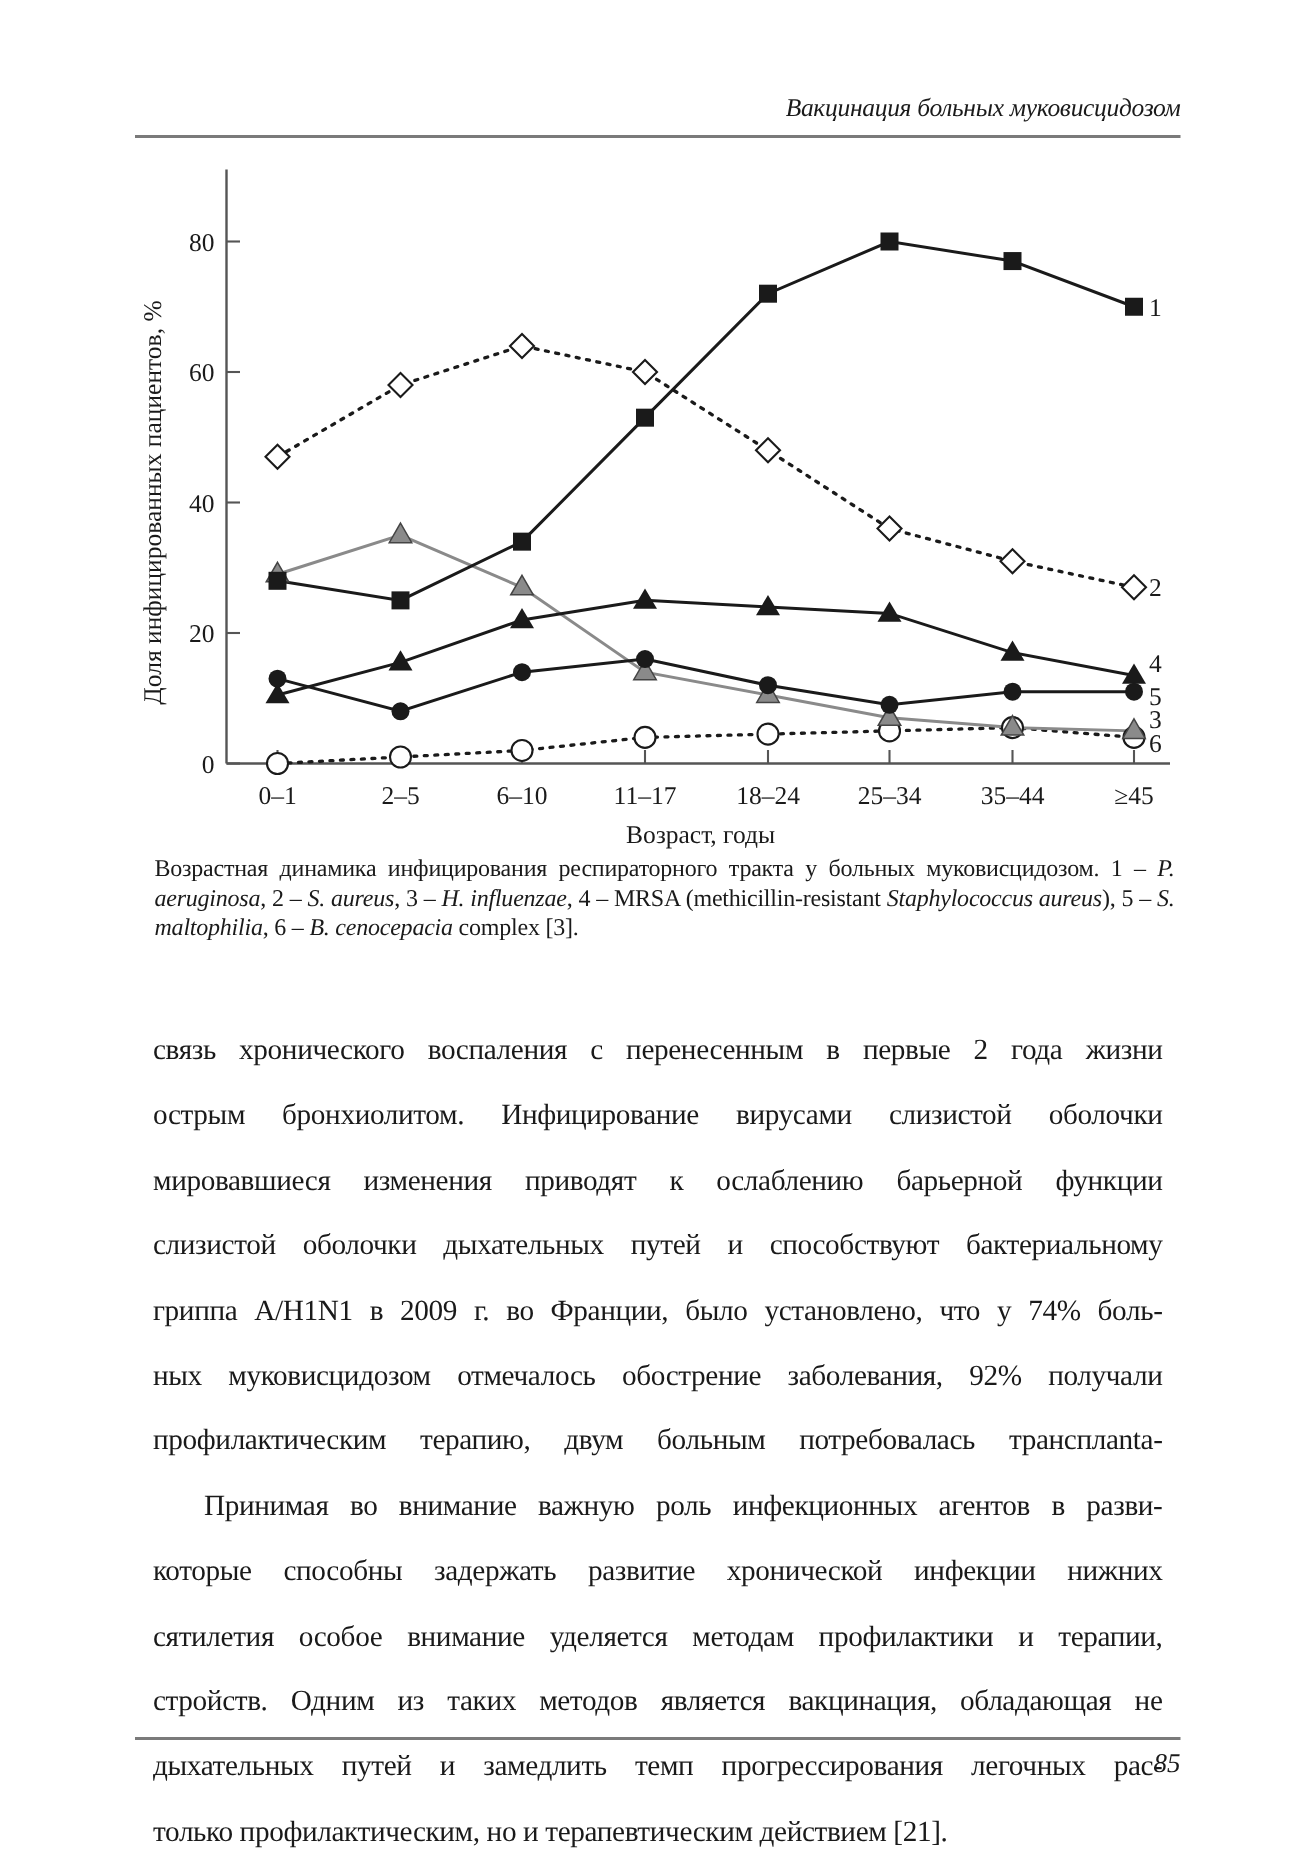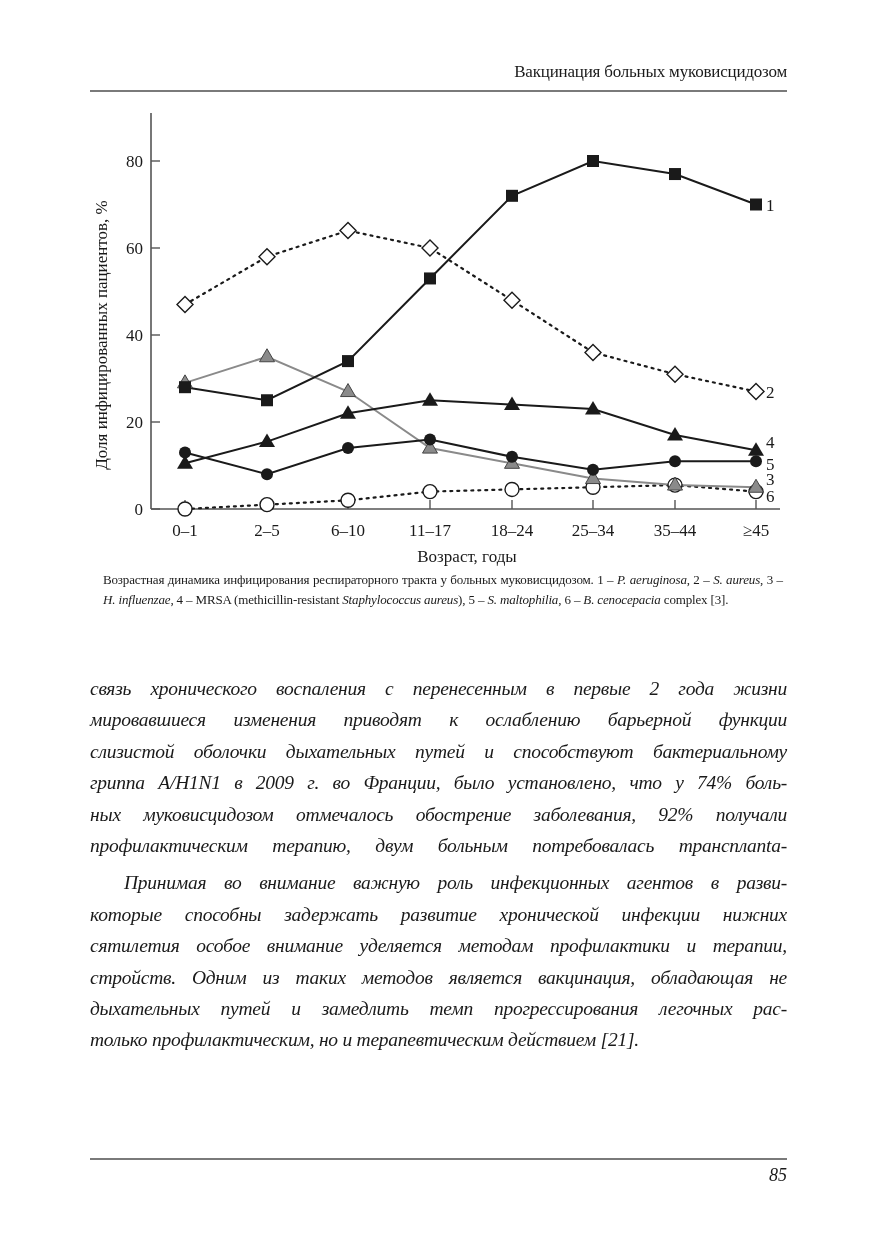--- a/index.html
+++ b/index.html
@@ -2,37 +2,37 @@
 <html><head>
 <meta charset="utf-8">
 <style>
   html, body { margin: 0; padding: 0; background: #ffffff; }
   body {
     width: 876px; height: 1242px; position: relative; overflow: hidden;
     font-family: "Liberation Serif", "DejaVu Serif", serif; color: #1a1a1a;
   }
   .running-head {
     position: absolute; left: 90px; top: 62px; width: 697px;
-    text-align: right; font-size: 17px; letter-spacing: -0.2px;
+    text-align: right; font-style: italic; font-size: 17px; letter-spacing: -0.2px;
   }
   .head-rule {
     position: absolute; left: 90px; top: 90px; width: 697px; height: 2px; background: #7a7a7a;
   }
   .chart-wrap { position: absolute; left: 0; top: 0; width: 876px; height: 580px; }
   .chart-wrap svg { position: absolute; left: 0; top: 0; }
   .caption {
     position: absolute; left: 103px; top: 570px; width: 680px;
-    font-size: 13px; line-height: 19.5px; text-align: justify; letter-spacing: -0.15px;
+    font-size: 16px; line-height: 19.5px; text-align: justify; letter-spacing: -0.15px;
   }
   .caption i { font-style: italic; }
   .body-text {
     position: absolute; left: 90px; top: 673px; width: 697px;
     font-size: 19.5px; line-height: 31.4px; letter-spacing: -0.25px;
   }
-  .body-text p { margin: 0; text-align: justify; text-align-last: justify; font-style: italic; }
+  .body-text p { margin: 12px; text-align: justify; text-align-last: justify; }
   .body-text p.last { text-align-last: left; }
   .body-text p.indent { text-indent: 34px; }
   .foot-rule {
     position: absolute; left: 90px; top: 1158px; width: 697px; height: 2px; background: #7a7a7a;
   }
   .page-number {
     position: absolute; left: 90px; top: 1165px; width: 697px;
     text-align: right; font-size: 18px; font-style: italic;
   }
 </style>
@@ -135,20 +135,21 @@
       <text x="766" y="470.15" font-size="17" font-family="Liberation Serif, serif" fill="#1a1a1a">5</text>
       <text x="766" y="501.6" font-size="17" font-family="Liberation Serif, serif" fill="#1a1a1a">6</text>
     </svg>
 </div>
 
 <div class="caption" id="caption"><span>Возрастная динамика инфицирования респираторного тракта у больных муковисцидозом. 1 – </span><i>P. aeruginosa</i><span>, 2 – </span><i>S. aureus</i><span>, 3 – </span><i>H. influenzae</i><span>, 4 – MRSA (methicillin-resistant </span><i>Staphylococcus aureus</i><span>), 5 – </span><i>S. maltophilia</i><span>, 6 – </span><i>B. cenocepacia</i><span> complex [3].</span></div>
 
 <div class="body-text">
   <div id="para1">
       <p>связь хронического воспаления с перенесенным в первые 2 года жизни</p>
+      <p>острым бронхиолитом. Инфицирование вирусами слизистой оболочки</p>
       <p>мировавшиеся изменения приводят к ослаблению барьерной функции</p>
       <p>слизистой оболочки дыхательных путей и способствуют бактериальному</p>
       <p>гриппа A/H1N1 в 2009 г. во Франции, было установлено, что у 74% боль-</p>
       <p>ных муковисцидозом отмечалось обострение заболевания, 92% получали</p>
       <p>профилактическим терапию, двум больным потребовалась трансплanta-</p>
     </div>
   <div id="para2" style="margin-top: 6px;">
       <p class="indent">Принимая во внимание важную роль инфекционных агентов в разви-</p>
       <p>которые способны задержать развитие хронической инфекции нижних</p>
       <p>сятилетия особое внимание уделяется методам профилактики и терапии,</p>

